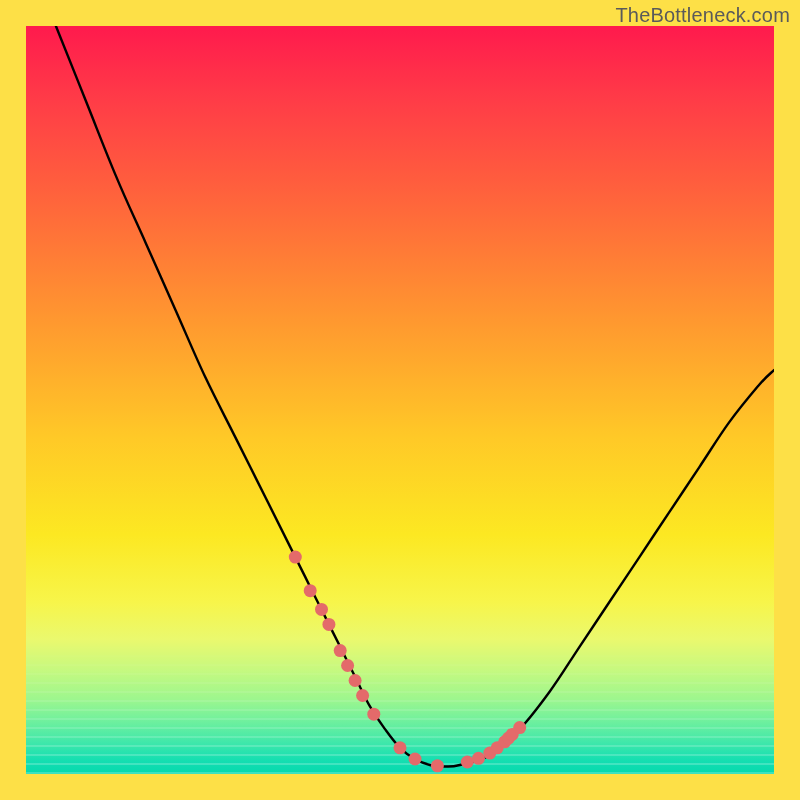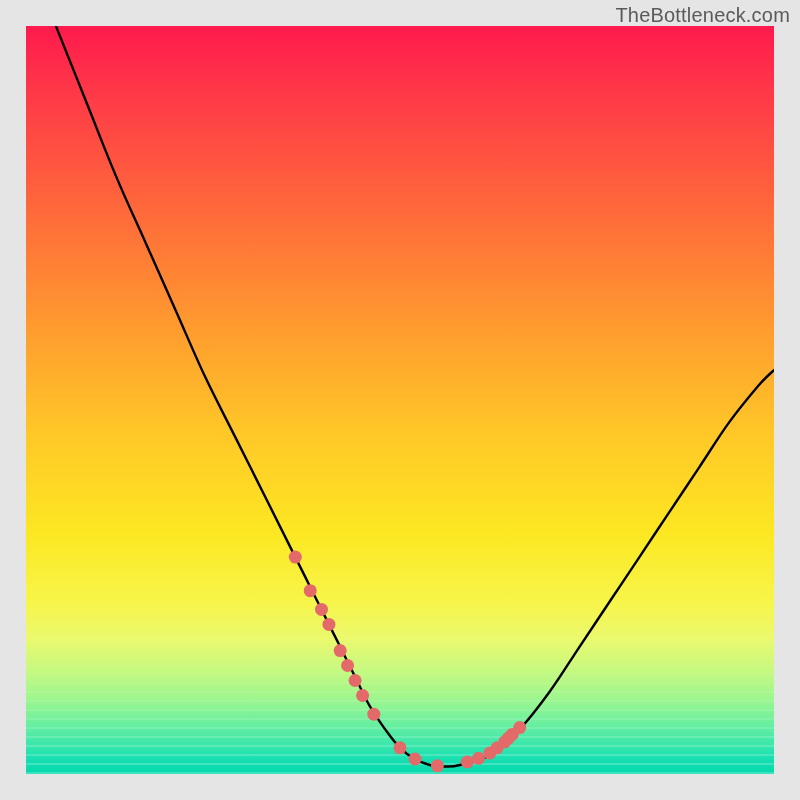--- a/index.html
+++ b/index.html
@@ -9,21 +9,21 @@
     height: 800px;
     background: #000;
     overflow: hidden;
   }
   .frame {
     position: absolute;
     left: 0;
     top: 0;
     width: 800px;
     height: 800px;
-    background: #e5e5e5;
+    background: #fde047;
   }
   .plot {
     position: absolute;
     left: 26px;
     top: 26px;
     width: 748px;
     height: 748px;
     overflow: hidden;
   }
   .gradient {

